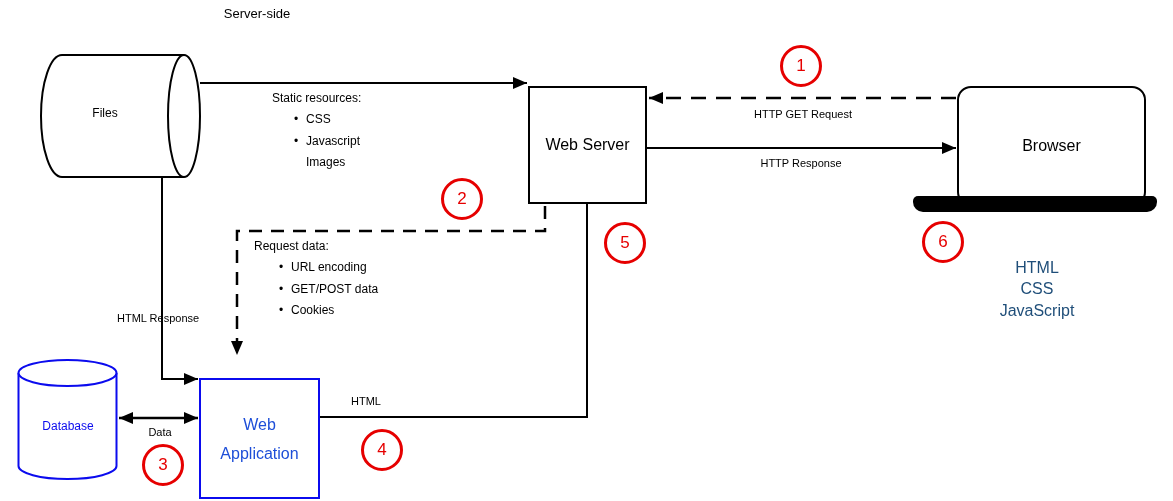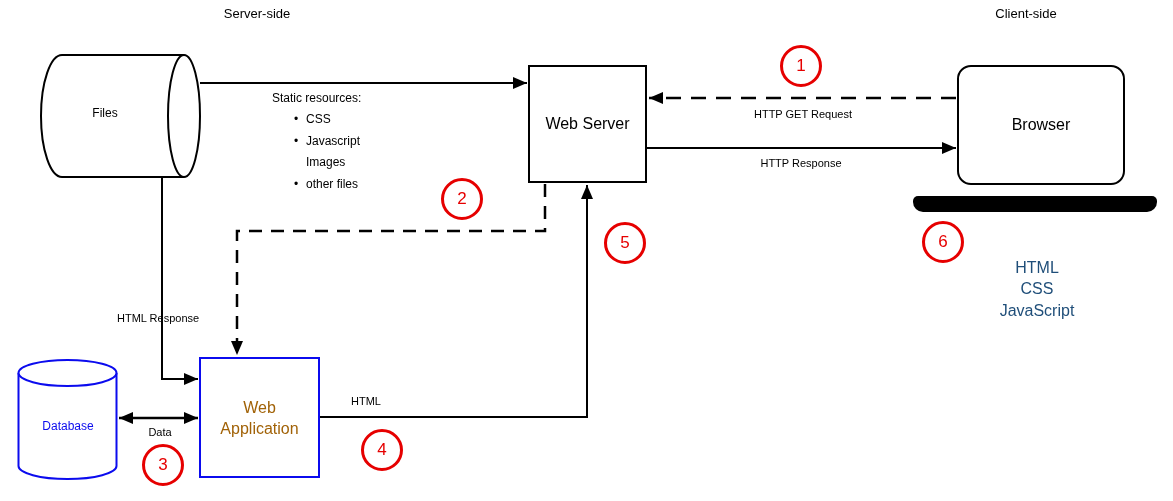--- a/index.html
+++ b/index.html
@@ -8,24 +8,24 @@
     font-family:"Liberation Sans", sans-serif;color:#000;overflow:hidden;
   }
   .layer{position:absolute;left:0;top:0;z-index:1;}
   .lbl{position:absolute;z-index:3;font-size:11px;line-height:18px;}
   .center{text-align:center;}
   .side-label{font-size:13px;}
   
   .node{
     position:absolute;z-index:2;background:#fff;border:2px solid #000;
     display:flex;align-items:center;justify-content:center;
-    font-size:16px;box-sizing:border-box;text-align:center;
+    font-size:16px;box-sizing:border-box;text-align:center;margin-top:21px;
   }
   .node.rounded{border-radius:14px;}
-  .node.blue{border-color:#0b0bee;color:#a16207;line-height:21px;}
+  .node.blue{border-color:#0b0bee;color:#1d4ed8;line-height:29px;}
   
   .laptop-base{
     position:absolute;z-index:2;background:#000;
     border-radius:5px 5px 10px 10px;
   }
   
   .badge{
     position:absolute;z-index:4;width:42px;height:42px;border-radius:50%;
     border:3px solid #e60000;color:#e60000;background:#fff0;
     display:flex;align-items:center;justify-content:center;
@@ -81,29 +81,28 @@
     <path d="M 647 148 L 956 148" stroke="#000" stroke-width="2" fill="none" marker-end="url(#ah)"></path>
 
     <path d="M 545 184 L 545 231 L 237 231 L 237 355" stroke="#000" stroke-width="2.5" fill="none" stroke-dasharray="13 9" marker-end="url(#ah)"></path>
 
     <path d="M 119 418 L 198 418" stroke="#000" stroke-width="2.5" fill="none" marker-start="url(#ahs)" marker-end="url(#ah)"></path>
 
     <path d="M 320 417 L 587 417 L 587 185" stroke="#000" stroke-width="2" fill="none" marker-end="url(#ah)"></path>
   </svg>
 
   <div class="lbl center side-label" style="left:177px;top:5px;width:160px;">Server-side</div>
-  <div class="lbl center side-label" style="left:946px;top:5px;width:160px;">Client-side</div>
 
   <div class="cyl-label" style="left:55px;top:106px;width:100px;">Files</div>
 
   <div class="node" style="left:528px;top:65px;width:119px;height:118px;">
     <span>Web Server</span>
   </div>
 
-  <div class="node rounded" style="left:957px;top:65px;width:168px;height:120px;">
+  <div class="node rounded" style="left:957px;top:65px;width:189px;height:120px;">
     <span>Browser</span>
   </div>
 
   <div class="laptop-base" style="left:913px;top:196px;width:244px;height:16px;"></div>
 
   <div class="cyl-label blue" style="left:8px;top:419px;width:120px;">Database</div>
 
   <div class="node blue" style="left:199px;top:357px;width:121px;height:121px;padding:0 14px;">
     <span>Web Application</span>
   </div>
@@ -121,26 +120,37 @@
       <span>CSS</span>
     </div>
     <div class="row">
       <span class="bullet"></span>
       <span>Javascript</span>
     </div>
     <div class="row">
       <span class="bullet hidden"></span>
       <span>Images</span>
     </div>
+  </div>
+
+  <div class="note request" style="left:254px;top:236px;">
+    <div class="title">Request data:</div>
     <div class="row">
       <span class="bullet"></span>
-      <span>other files</span>
+      <span>URL encoding</span>
+    </div>
+    <div class="row">
+      <span class="bullet"></span>
+      <span>GET/POST data</span>
+    </div>
+    <div class="row">
+      <span class="bullet"></span>
+      <span>Cookies</span>
     </div>
   </div>
-
 
   <div class="tech" style="left:957px;top:257px;width:160px;">
     <div>HTML</div>
     <div>CSS</div>
     <div>JavaScript</div>
   </div>
 
   <div class="badge" style="left:780px;top:45px;">
     <span>1</span>
   </div>

